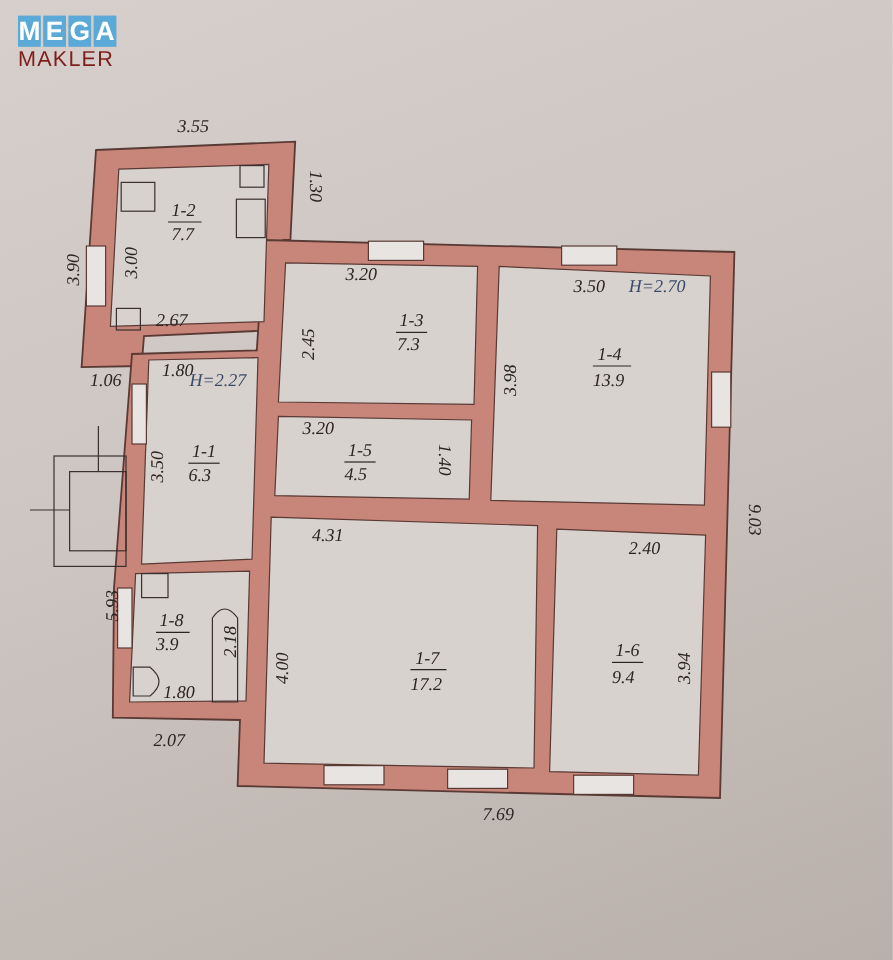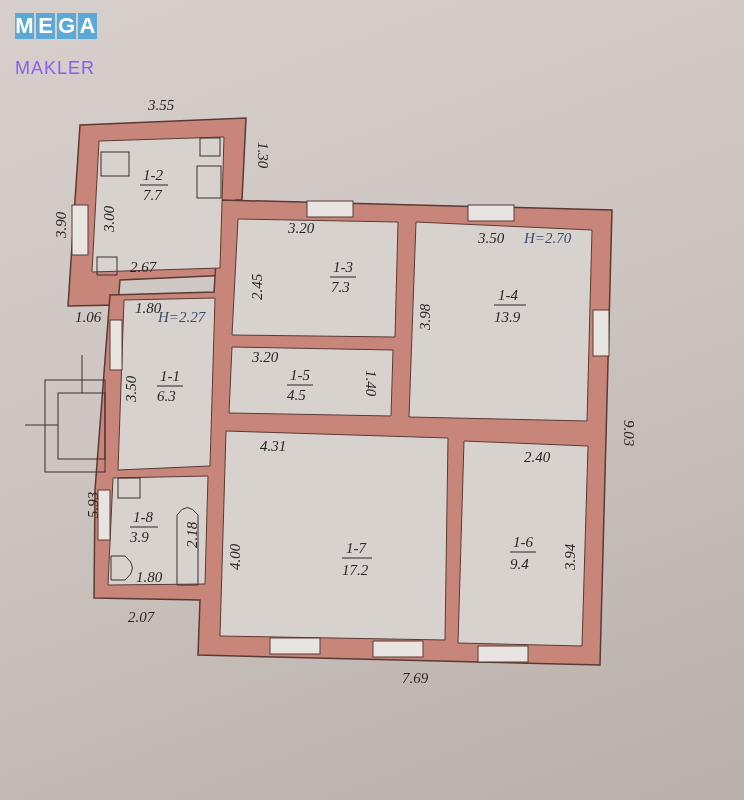--- a/index.html
+++ b/index.html
@@ -10,22 +10,22 @@
     position: relative;
   }
   .logo { position: absolute; left: 15px; top: 13px; }
   .logo-mega { display: flex; gap: 2px; }
   .logo-mega span {
     display: inline-block; background: #5aa9d6; color: #fff;
     font-family: "Liberation Sans", sans-serif; font-weight: bold;
     font-size: 22px; line-height: 26px; width: 19px; text-align: center;
   }
   .logo-makler {
-    font-family: "Liberation Sans", sans-serif; color: #8b5cf6;
-    font-size: 18px; letter-spacing: 1px; margin-top: 19px;
+    font-family: "Liberation Sans", sans-serif; color: #7f1d1d;
+    font-size: 18px; letter-spacing: 1px; margin-top: 0;
   }
   svg.plan { position: absolute; left: 0; top: 0; }
   .dim { font-style: italic; font-size: 15px; fill: #2a2424; }
   .room-id { font-style: italic; font-size: 15px; fill: #2a2424; }
   .room-area { font-style: italic; font-size: 15px; fill: #2a2424; }
   .height-label { font-style: italic; font-size: 15px; fill: #3a4a6a; }
 </style>
 </head>
 <body>
 

